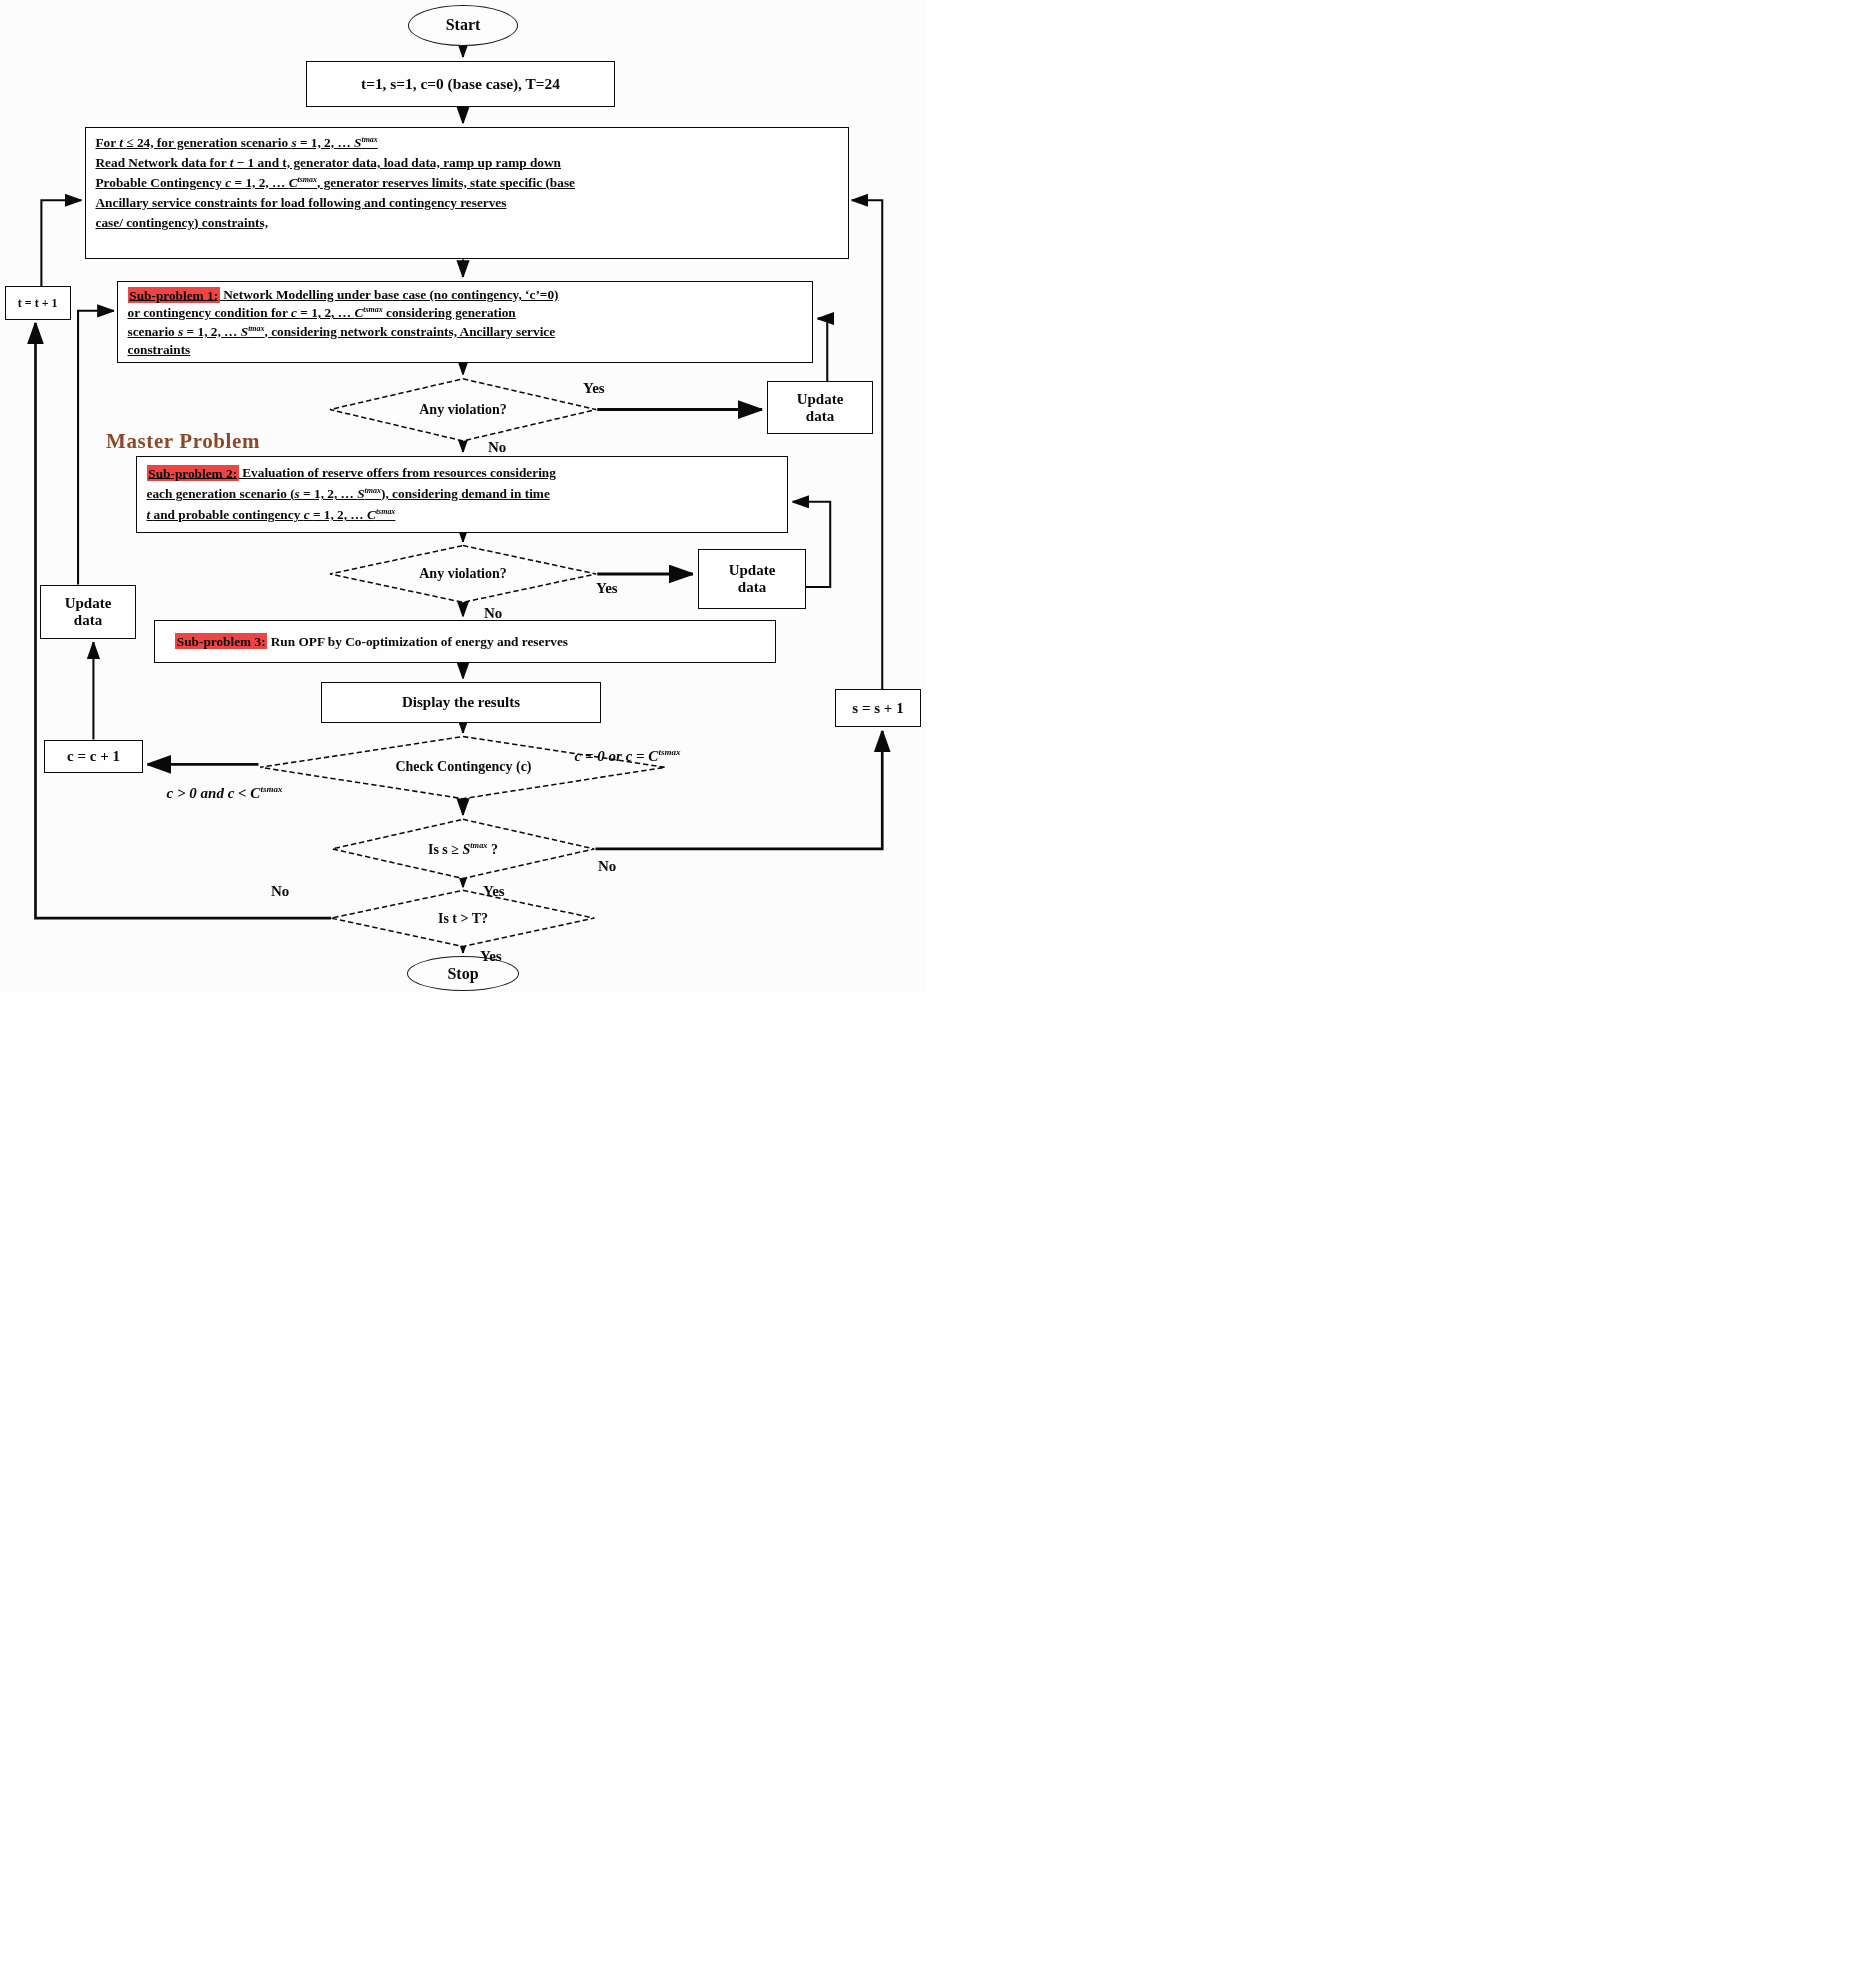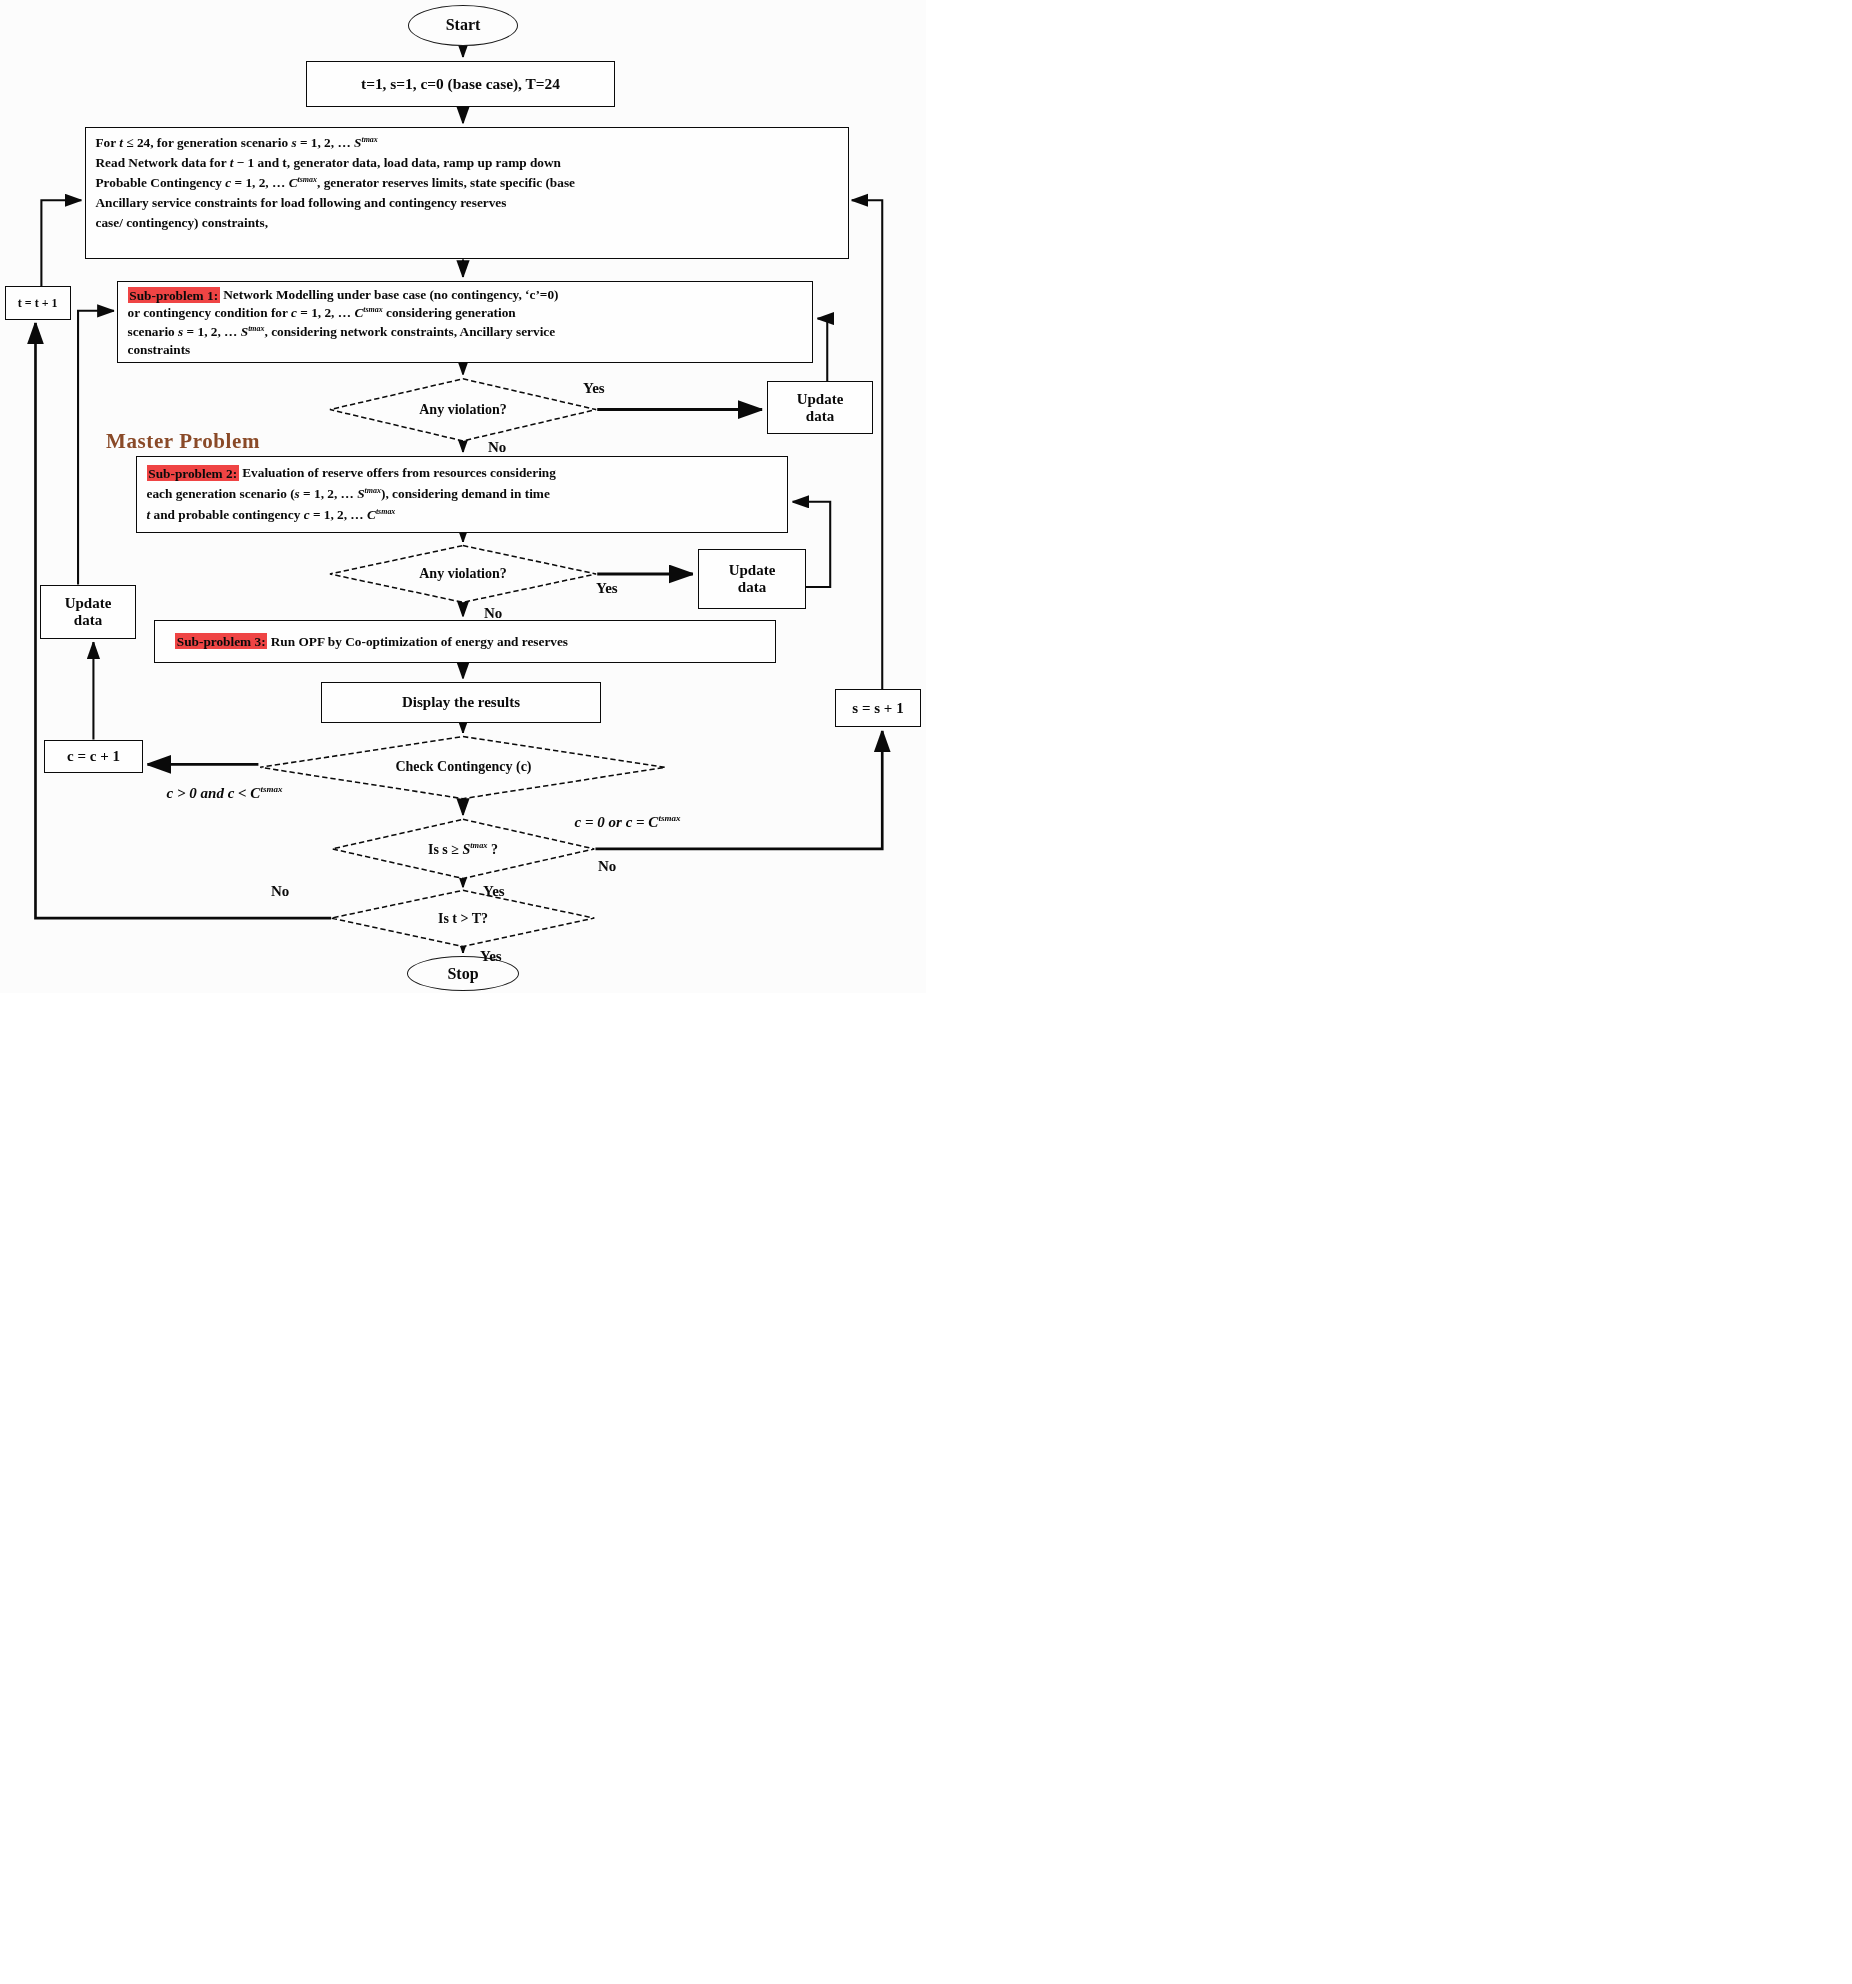--- a/index.html
+++ b/index.html
@@ -4,21 +4,21 @@
 <style>
   html,body{margin:0;padding:0;background:#ffffff;}
   body{font-family:"Liberation Serif","DejaVu Serif",serif;font-weight:bold;color:#0a0a0a;}
   #canvas{position:relative;width:926px;height:993px;background:#fcfcfc;overflow:hidden;}
   #wires{position:absolute;left:0;top:0;width:926px;height:993px;}
   .node{position:absolute;box-sizing:border-box;}
   .box{background:#fefefe;border:1.8px solid #0a0a0a;}
   .thin{border-width:1.5px;}
   .center{display:flex;align-items:center;justify-content:center;text-align:center;}
   .ellipse{background:#fdfdfd;border:1.5px solid #1a1a1a;border-radius:50%;font-size:16px;justify-content:center;}
-  .textbox{padding:4.7px 9.5px;}
+  .textbox{padding:4.7px 9.5px;text-decoration:underline;}
   .tline{white-space:nowrap;}
   .dlabel{text-align:center;font-size:14px;background:transparent;}
   .elabel{font-size:15px;}
   .cond{font-size:15px;font-style:italic;text-align:center;white-space:nowrap;}
   .it{font-style:italic;}
   .hl{background:#ef4444;padding:0.6px 1.8px;}
   sup{font-size:0.6em;line-height:0;}
   #master{font-size:21px;letter-spacing:0.6px;}
 </style>
 </head>
@@ -141,21 +141,21 @@
   </div>
   <div class="node dlabel" style="left:375px;top:757px;width:177px;line-height:20px;">
     <span>Check Contingency (c)</span>
   </div>
   <div class="node dlabel" style="left:392px;top:840px;width:142px;line-height:20px;"><span>Is s ≥ </span><span class="it">S</span><sup class="it">tmax</sup><span> ?</span></div>
   <div class="node dlabel" style="left:404px;top:909px;width:118px;line-height:20px;">
     <span>Is t &gt; T?</span>
   </div>
 
   <div class="node cond" style="left:118px;top:785px;width:213px;"><span class="it">c &gt; 0 and c &lt; C</span><sup class="it">tsmax</sup></div>
-  <div class="node cond" style="left:530px;top:814px;width:195px;"><span class="it">c = 0 or c =  C</span><sup class="it">tsmax</sup></div>
+  <div class="node cond" style="left:530px;top:748px;width:195px;"><span class="it">c = 0 or c =  C</span><sup class="it">tsmax</sup></div>
 
   <div class="node elabel" style="left:583px;top:380px;"><span>Yes</span></div>
   <div class="node elabel" style="left:488px;top:439px;"><span>No</span></div>
   <div class="node elabel" style="left:596px;top:580px;"><span>Yes</span></div>
   <div class="node elabel" style="left:484px;top:605px;"><span>No</span></div>
   <div class="node elabel" style="left:598px;top:858px;"><span>No</span></div>
   <div class="node elabel" style="left:483px;top:883px;"><span>Yes</span></div>
   <div class="node elabel" style="left:271px;top:883px;"><span>No</span></div>
   <div class="node elabel" style="left:480px;top:948px;"><span>Yes</span></div>
 

